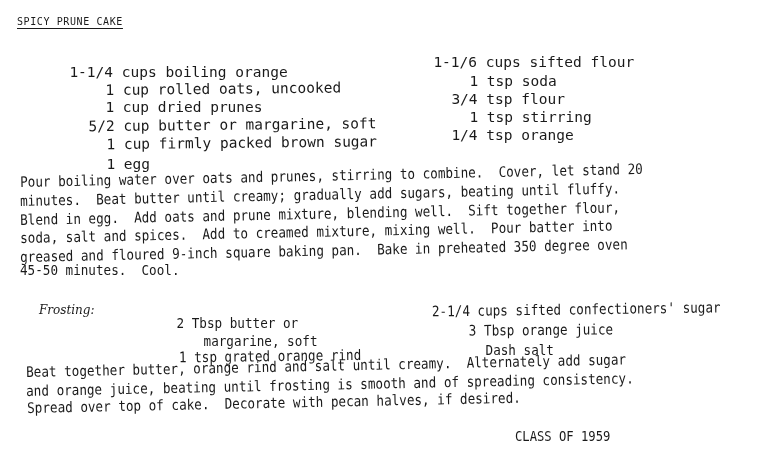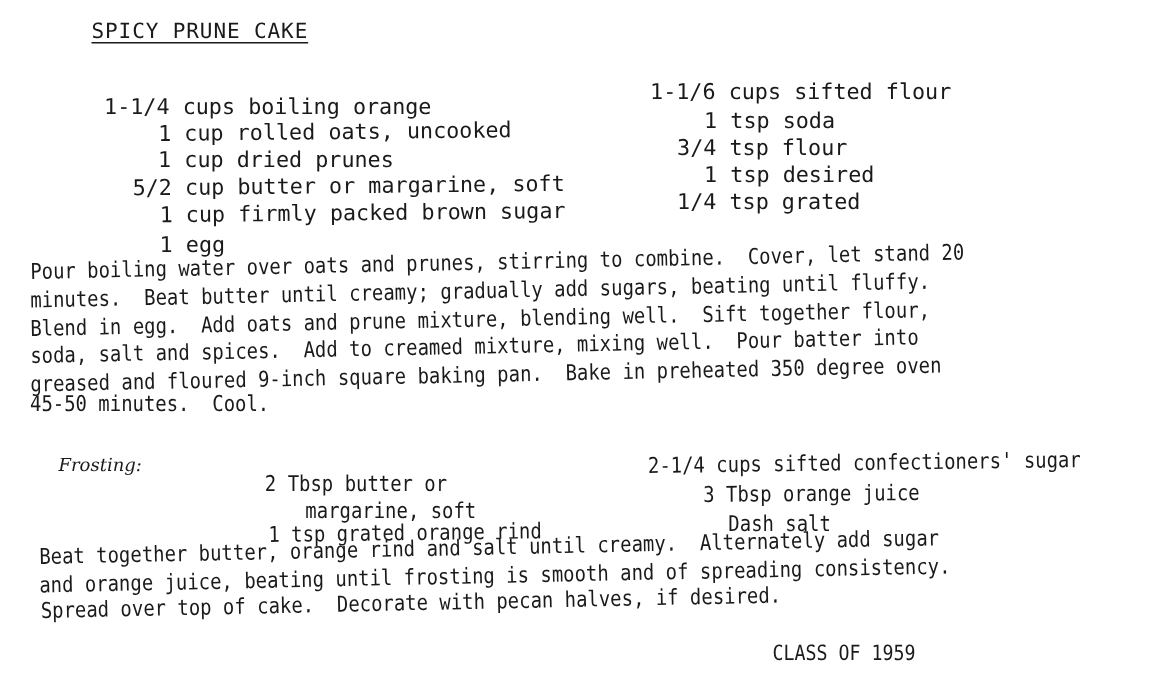--- a/index.html
+++ b/index.html
@@ -13,25 +13,24 @@
       position: relative;
       overflow: hidden;
       font-family: "DejaVu Sans Mono", "Liberation Mono", monospace;
       color: #1a1a1a;
       font-size: 14.5px;
       line-height: 17px;
     }
     .abs { position: absolute; white-space: pre; }
     .title {
       left: 17px; top: 13px;
-      font-size: 14px;
+      font-size: 10px;
       letter-spacing: 0.6px;
       text-decoration: underline;
       text-underline-offset: 3px;
-      margin-left: 44px;
     }
     .ing { position: absolute; white-space: pre; }
     .para {
       position: absolute;
       white-space: pre;
       font-size: 14.5px;
       line-height: 17.5px;
       transform-origin: left top;
     }
     .frost-label {
@@ -76,24 +75,24 @@
     <div class="ing" style="left:381px; top:37px;">
       <span>1-1/6</span> <span>cups sifted flour</span>
     </div>
     <div class="ing" style="left:417px; top:56px;">
       <span>1</span> <span>tsp soda</span>
     </div>
     <div class="ing" style="left:399px; top:74px;">
       <span>3/4</span> <span>tsp flour</span>
     </div>
     <div class="ing" style="left:417px; top:92px;">
-      <span>1</span> <span>tsp desired</span>
+      <span>1</span> <span>tsp stirring</span>
     </div>
     <div class="ing" style="left:399px; top:110px;">
-      <span>1/4</span> <span>tsp grated</span>
+      <span>1/4</span> <span>tsp orange</span>
     </div>
   </div>
 
   <div>
     <div class="para" style="left:20px; top:174px; transform:rotate(-1.2deg) scaleX(0.87);">Pour boiling water over oats and prunes, stirring to combine.  Cover, let stand 20</div>
     <div class="para" style="left:20px; top:193px; transform:rotate(-1.2deg) scaleX(0.87);">minutes.  Beat butter until creamy; gradually add sugars, beating until fluffy.</div>
     <div class="para" style="left:20px; top:212px; transform:rotate(-1.2deg) scaleX(0.87);">Blend in egg.  Add oats and prune mixture, blending well.  Sift together flour,</div>
     <div class="para" style="left:20px; top:230px; transform:rotate(-1.2deg) scaleX(0.87);">soda, salt and spices.  Add to creamed mixture, mixing well.  Pour batter into</div>
     <div class="para" style="left:20px; top:249px; transform:rotate(-1.2deg) scaleX(0.87);">greased and floured 9-inch square baking pan.  Bake in preheated 350 degree oven</div>
     <div class="para" style="left:20px; top:262px; transform:scaleX(0.87);">45-50 minutes.  Cool.</div>

